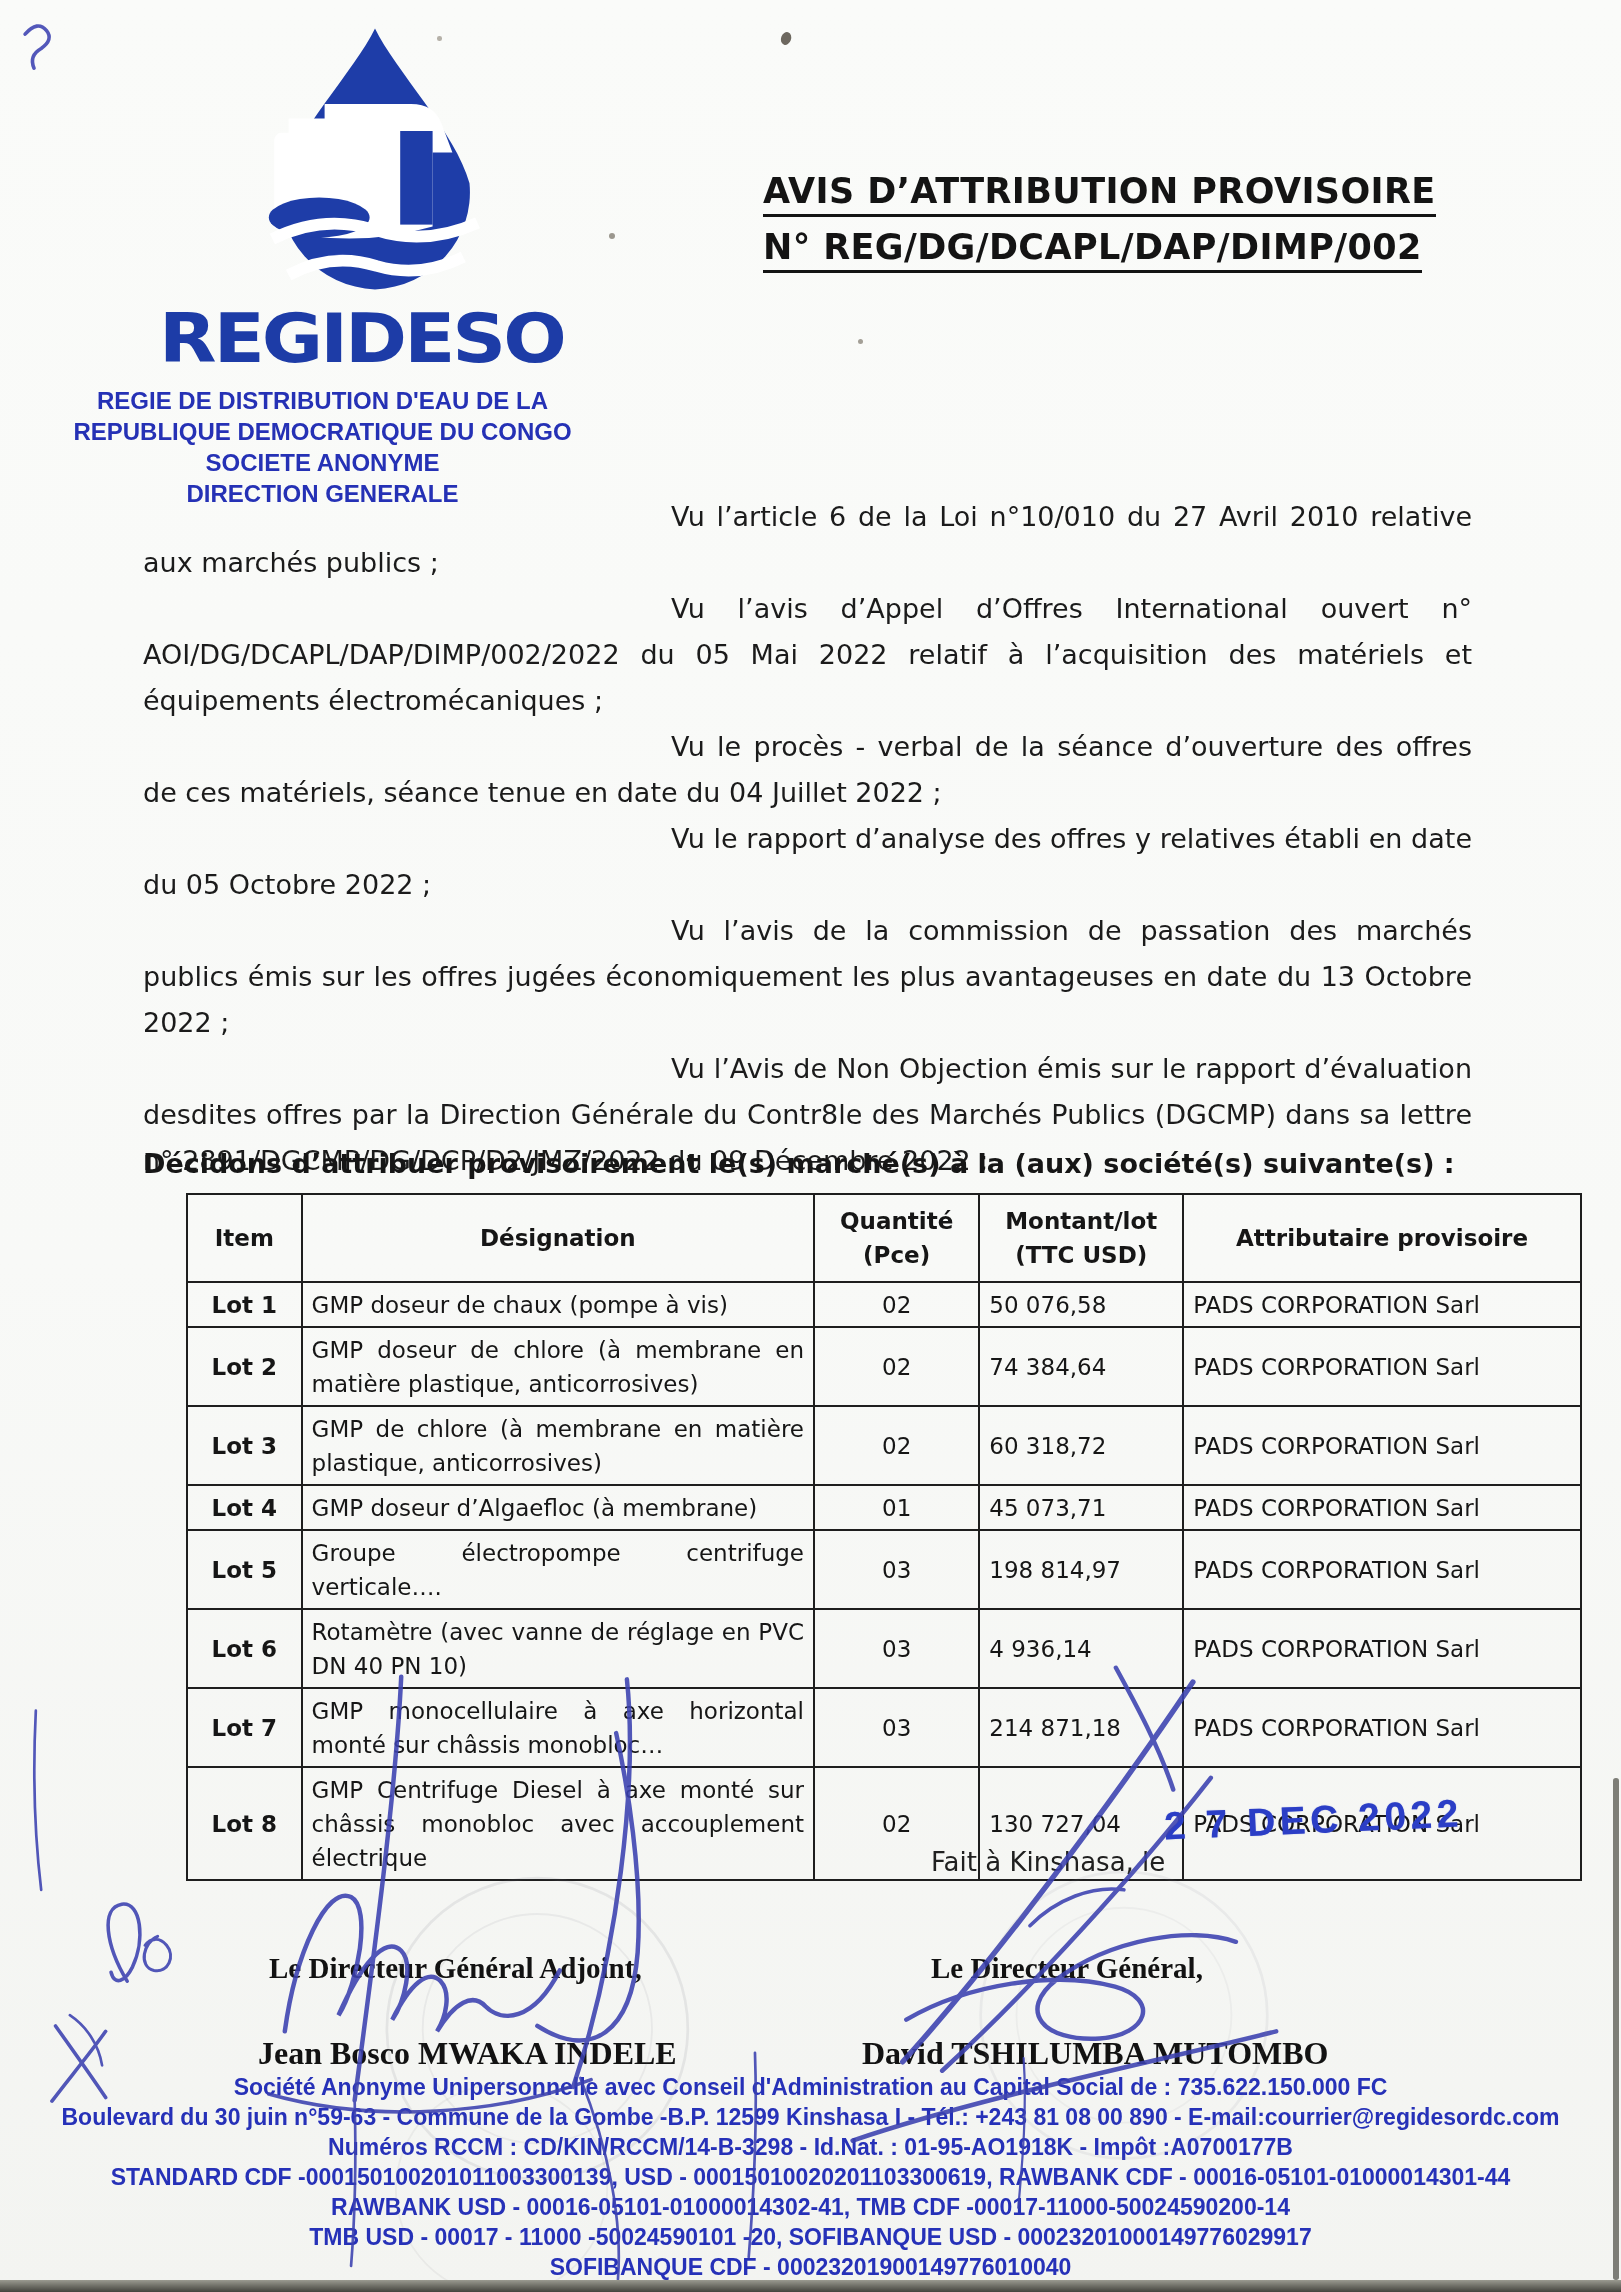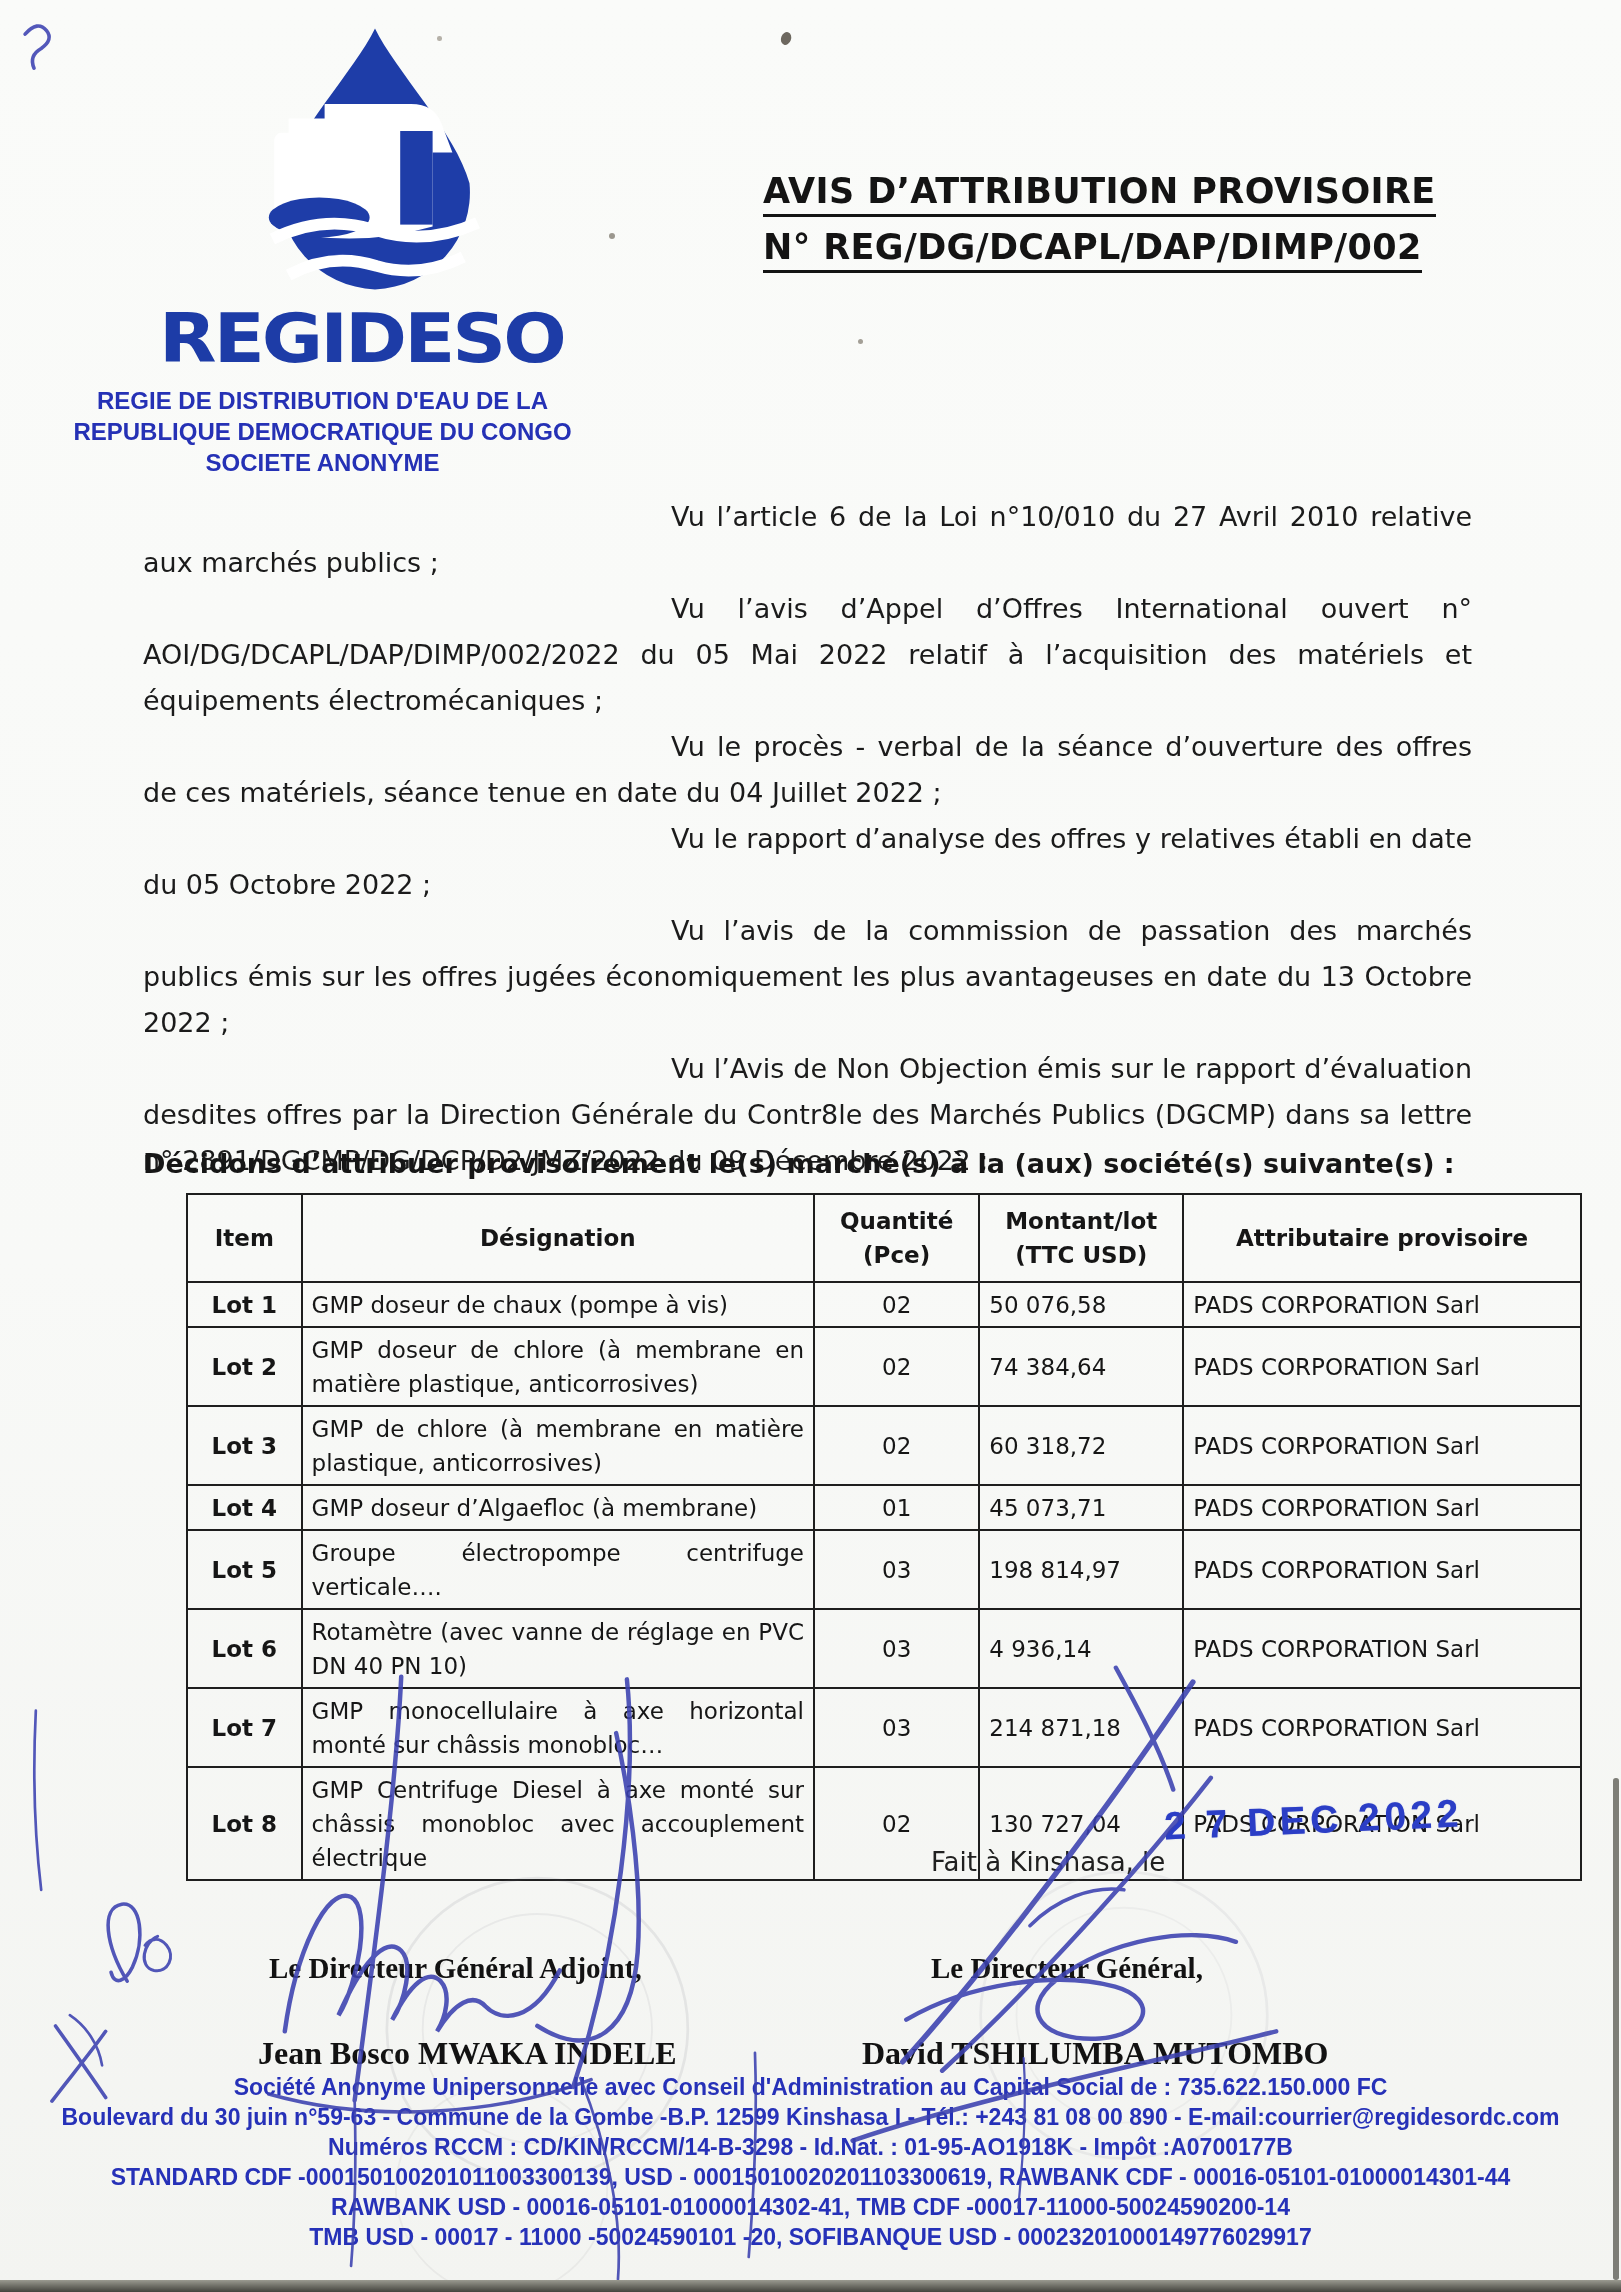--- a/index.html
+++ b/index.html
@@ -107,20 +107,21 @@
   </svg>
 
   <svg class="wordmark" viewBox="0 0 460 96">
     <text x="0" y="74" font-family="DejaVu Sans, sans-serif" font-weight="bold" font-size="76" fill="#1d3ca7" letter-spacing="-3" textLength="452" lengthAdjust="spacingAndGlyphs">REGIDESO</text>
   </svg>
 
   <div class="org-block">
     <div>REGIE DE DISTRIBUTION D'EAU DE LA</div>
     <div>REPUBLIQUE DEMOCRATIQUE DU CONGO</div>
     <div>SOCIETE ANONYME</div>
+    <div>DIRECTION GENERALE</div>
   </div>
 
   <div class="title-block">
     <div><span class="title-line">AVIS D’ATTRIBUTION PROVISOIRE</span></div>
     <div><span class="title-line">N° REG/DG/DCAPL/DAP/DIMP/002</span></div>
   </div>
 
   <div class="body-text">
     <p class="para">Vu l’article 6 de la Loi n°10/010 du 27 Avril 2010 relative aux marchés publics ;</p>
     <p class="para">Vu l’avis d’Appel d’Offres International ouvert n° AOI/DG/DCAPL/DAP/DIMP/002/2022 du 05 Mai 2022 relatif à l’acquisition des matériels et équipements électromécaniques ;</p>
@@ -223,20 +224,21 @@
   <div class="sig-name n-left">Jean Bosco MWAKA INDELE</div>
   <div class="sig-name n-right">David TSHILUMBA MUTOMBO</div>
 
   <div class="footer-block">
     <div>Société Anonyme Unipersonnelle avec Conseil d'Administration au Capital Social de :  735.622.150.000 FC</div>
     <div>Boulevard du 30 juin n°59-63 - Commune de la Gombe -B.P. 12599 Kinshasa I - Tél.: +243 81 08 00 890 - E-mail:courrier@regidesordc.com</div>
     <div>Numéros RCCM : CD/KIN/RCCM/14-B-3298 - Id.Nat. : 01-95-AO1918K - Impôt :A0700177B</div>
     <div>STANDARD CDF -000150100201011003300139, USD - 00015010020201103300619, RAWBANK CDF - 00016-05101-01000014301-44</div>
     <div>RAWBANK USD - 00016-05101-01000014302-41, TMB CDF -00017-11000-50024590200-14</div>
     <div>TMB USD - 00017 - 11000 -50024590101 -20, SOFIBANQUE USD - 00023201000149776029917</div>
+    <div>SOFIBANQUE CDF - 00023201900149776010040</div>
   </div>
 
   <svg class="ink" viewBox="0 0 1810 2560">
     <g stroke="#3b41b0" fill="none" stroke-linecap="round" opacity="0.88">
 
       <path d="M28 38 q14 -16 24 -4 q8 10 -6 20 q-14 8 -8 22" stroke-width="4"></path>
 
       <g>
         <path d="M448 1872 C 442 2000 418 2180 396 2345" stroke-width="5"></path>
         <path d="M700 1875 C 712 1990 690 2180 640 2330" stroke-width="5"></path>

